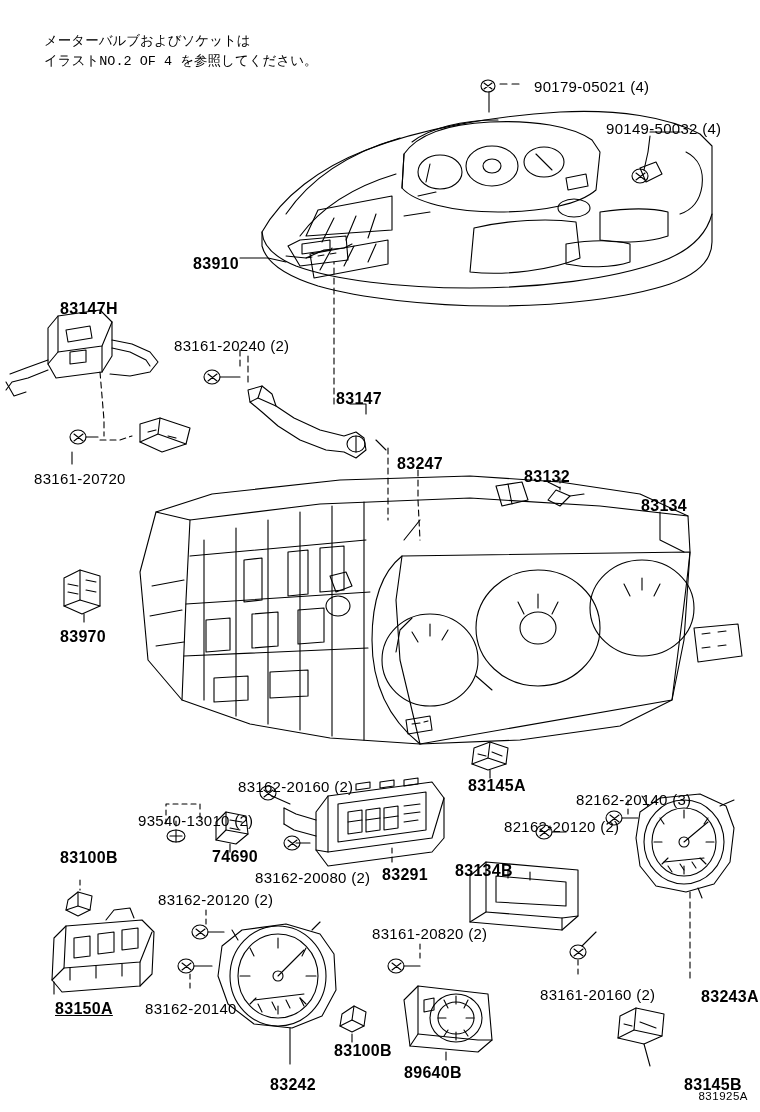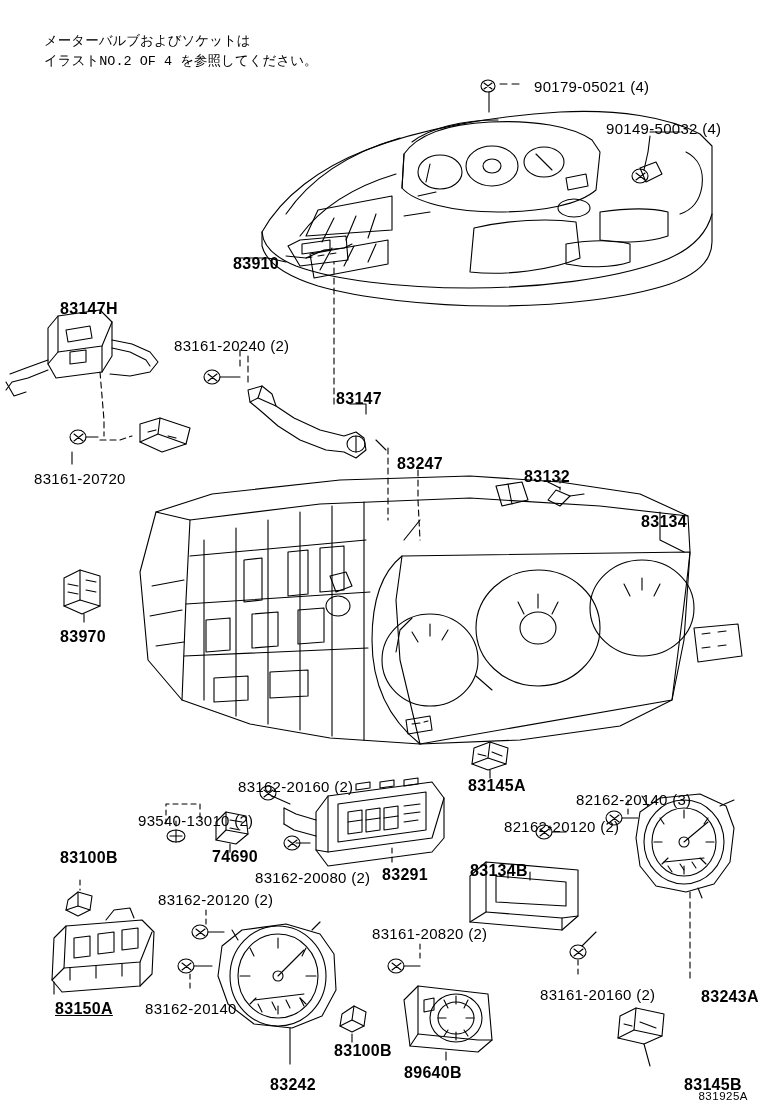--- a/index.html
+++ b/index.html
@@ -379,36 +379,36 @@
       <path d="M640 1022 L656 1028"></path>
       <path d="M644 1044 L650 1066"></path>
     </g>
 
   </g>
 </svg>
 
 <div>
     <div class="lbl" style="left: 534px; top: 78px;">90179-05021 (4)</div>
     <div class="lbl" style="left: 606px; top: 120px;">90149-50032 (4)</div>
-    <div class="lbl b" style="left: 193px; top: 255px; margin-left: 40px;">83910</div>
+    <div class="lbl b" style="left: 193px; top: 255px;">83910</div>
     <div class="lbl b" style="left: 60px; top: 300px;">83147H</div>
     <div class="lbl" style="left: 174px; top: 337px;">83161-20240 (2)</div>
     <div class="lbl b" style="left: 336px; top: 390px;">83147</div>
     <div class="lbl" style="left: 34px; top: 470px;">83161-20720</div>
     <div class="lbl b" style="left: 397px; top: 455px;">83247</div>
     <div class="lbl b" style="left: 524px; top: 468px;">83132</div>
-    <div class="lbl b" style="left: 641px; top: 497px; margin-top: 16px;">83134</div>
+    <div class="lbl b" style="left: 641px; top: 497px;">83134</div>
     <div class="lbl b" style="left: 60px; top: 628px;">83970</div>
     <div class="lbl" style="left: 238px; top: 778px;">83162-20160 (2)</div>
     <div class="lbl b" style="left: 468px; top: 777px;">83145A</div>
     <div class="lbl" style="left: 576px; top: 791px;">82162-20140 (3)</div>
     <div class="lbl" style="left: 138px; top: 812px;">93540-13010 (2)</div>
     <div class="lbl" style="left: 504px; top: 818px;">82162-20120 (2)</div>
     <div class="lbl b" style="left: 212px; top: 848px;">74690</div>
-    <div class="lbl b" style="left: 470px; top: 862px;">83134B</div>
+    <div class="lbl b" style="left: 455px; top: 862px;">83134B</div>
     <div class="lbl" style="left: 255px; top: 869px;">83162-20080 (2)</div>
     <div class="lbl b" style="left: 382px; top: 866px; text-align: right;">83291</div>
     <div class="lbl b" style="left: 60px; top: 849px;">83100B</div>
     <div class="lbl" style="left: 158px; top: 891px;">83162-20120 (2)</div>
     <div class="lbl" style="left: 356px; top: 925px; margin-left: 16px;">83161-20820 (2)</div>
     <div class="lbl b" style="left: 662px; top: 988px; margin-left: 39px;">83243A</div>
     <div class="lbl b" style="left: 55px; top: 1000px; text-decoration: underline;">83150A</div>
     <div class="lbl" style="left: 145px; top: 1000px;">83162-20140</div>
     <div class="lbl" style="left: 540px; top: 986px;">83161-20160 (2)</div>
     <div class="lbl b" style="left: 270px; top: 1076px;">83242</div>

